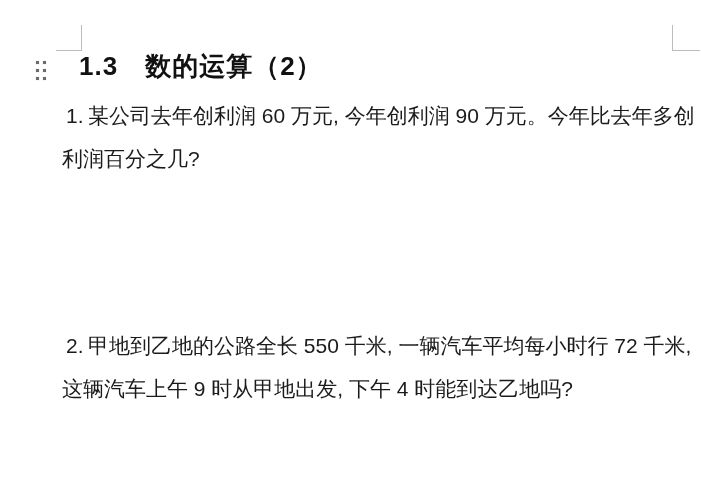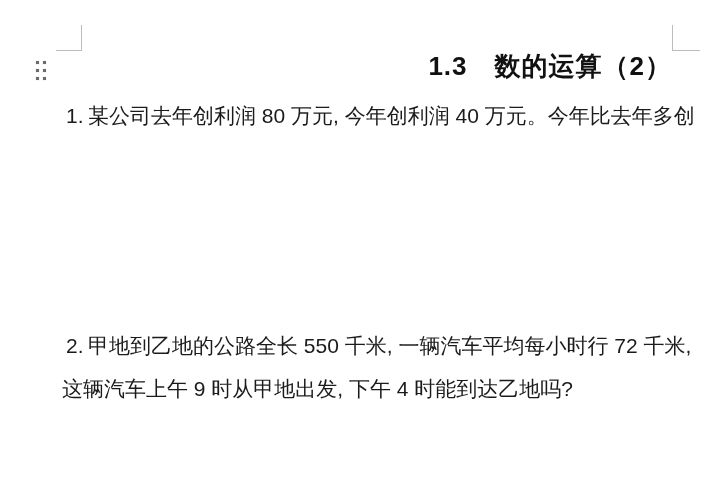--- a/index.html
+++ b/index.html
@@ -59,24 +59,24 @@
     width: 3px;
     height: 3px;
     background: #6a6a6a;
     box-shadow: 0 0 1px #9a9a9a;
   }
 
   
   .doc-title {
     position: absolute;
     top: 50px;
-    left: 65px;
+    left: 79px;
     width: 607px;
     margin: 0;
-    text-align: right;
+    text-align: left;
     font-size: 26px;
     line-height: 32px;
     font-weight: bold;
     letter-spacing: 1px;
     color: #111111;
     cursor: text;
   }
   .problem {
     position: absolute;
     left: 62px;
@@ -113,21 +113,24 @@
     <span></span>
     <span></span>
     <span></span>
     <span></span>
   </div>
 
   <h1 class="doc-title">1.3　数的运算（2）</h1>
 
   <div class="problem" id="problem-1">
     <p class="line">
-      <span class="num">1.</span><span>某公司去年创利润 80 万元, 今年创利润 40 万元。今年比去年多创</span>
+      <span class="num">1.</span><span>某公司去年创利润 60 万元, 今年创利润 90 万元。今年比去年多创</span>
+    </p>
+    <p class="line">
+      <span>利润百分之几?</span>
     </p>
   </div>
 
   <div class="problem" id="problem-2">
     <p class="line">
       <span class="num">2.</span><span>甲地到乙地的公路全长 550 千米, 一辆汽车平均每小时行 72 千米,</span>
     </p>
     <p class="line">
       <span>这辆汽车上午 9 时从甲地出发, 下午 4 时能到达乙地吗?</span>
     </p>

